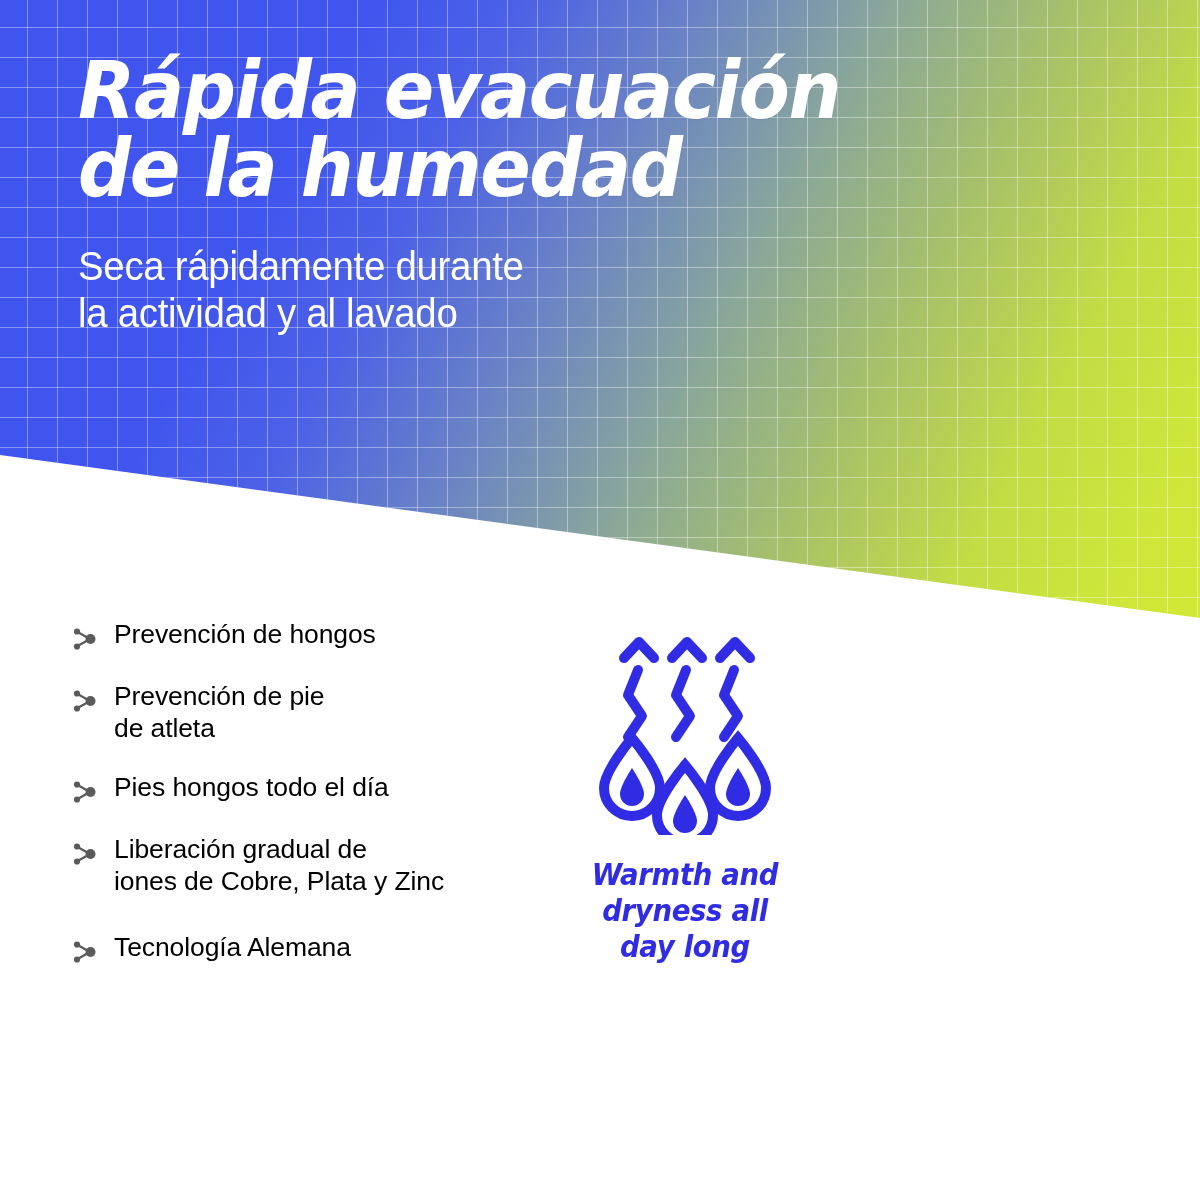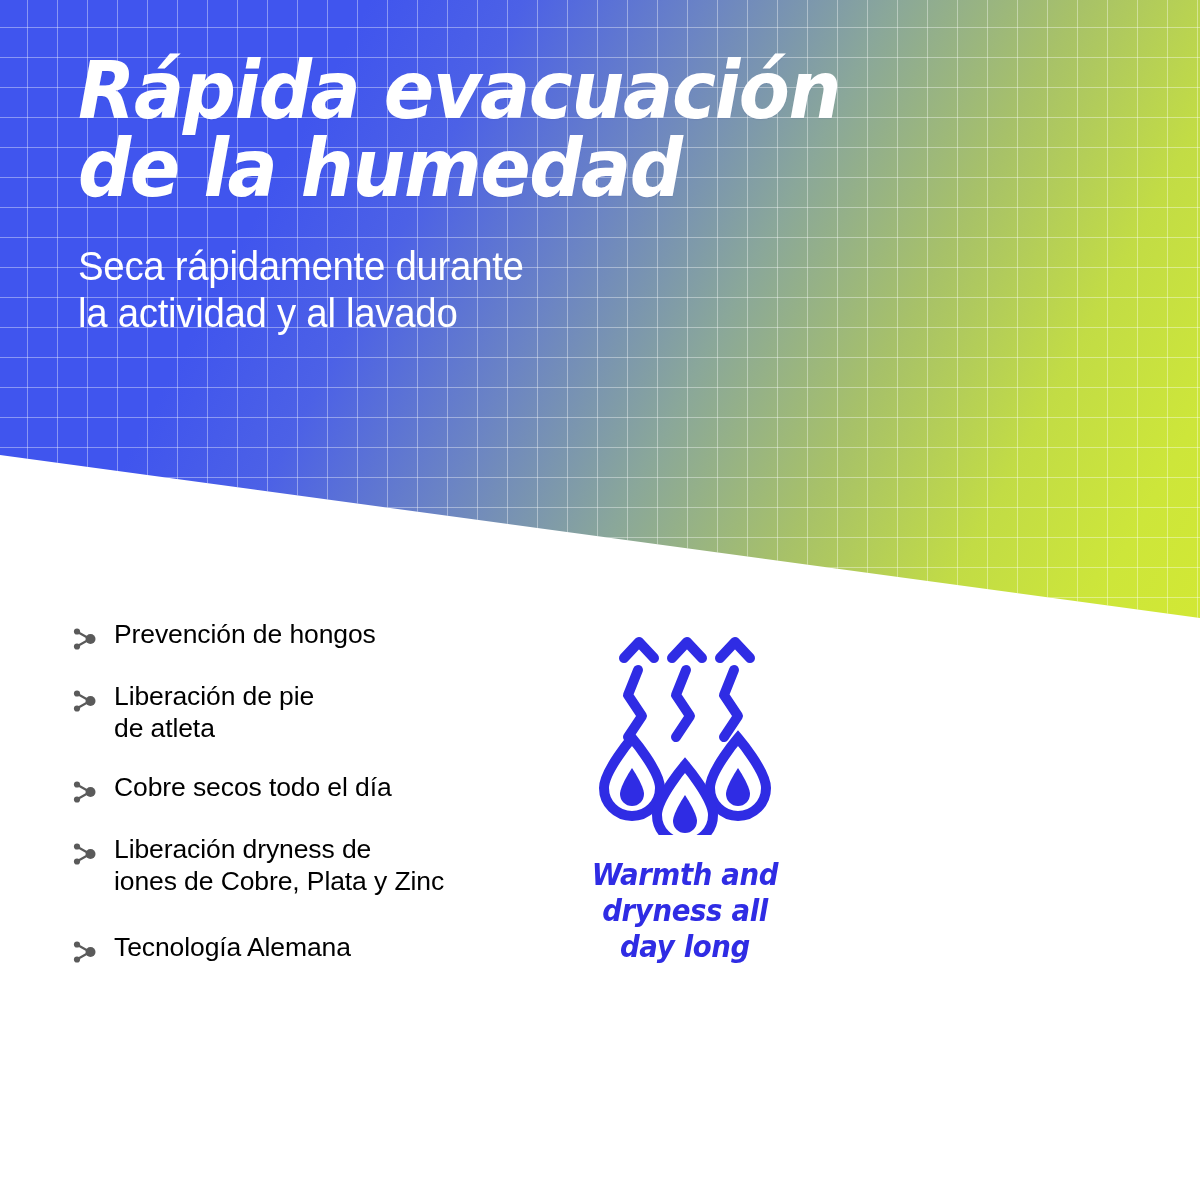--- a/index.html
+++ b/index.html
@@ -203,52 +203,52 @@
           <svg width="30" height="30" viewBox="0 0 30 30" aria-hidden="true">
             <g fill="none" stroke="#5a5a5a" stroke-width="2.2" stroke-linecap="round">
               <line x1="8.5" y1="8.5" x2="20" y2="15"></line>
               <line x1="8.5" y1="21.5" x2="20" y2="15"></line>
             </g>
             <circle cx="20.5" cy="15" r="5" fill="#5a5a5a"></circle>
             <circle cx="7" cy="7.5" r="3.1" fill="#5a5a5a"></circle>
             <circle cx="7" cy="22.5" r="3.1" fill="#5a5a5a"></circle>
           </svg>
         </span>
-        <span class="benefit-label">Liberación de pie
+        <span class="benefit-label">Prevención de pie
 de atleta</span>
       </div>
 
       <div class="benefit-row">
         <span class="bullet-icon">
           <svg width="30" height="30" viewBox="0 0 30 30" aria-hidden="true">
             <g fill="none" stroke="#5a5a5a" stroke-width="2.2" stroke-linecap="round">
               <line x1="8.5" y1="8.5" x2="20" y2="15"></line>
               <line x1="8.5" y1="21.5" x2="20" y2="15"></line>
             </g>
             <circle cx="20.5" cy="15" r="5" fill="#5a5a5a"></circle>
             <circle cx="7" cy="7.5" r="3.1" fill="#5a5a5a"></circle>
             <circle cx="7" cy="22.5" r="3.1" fill="#5a5a5a"></circle>
           </svg>
         </span>
-        <span class="benefit-label">Cobre secos todo el día</span>
+        <span class="benefit-label">Pies hongos todo el día</span>
       </div>
 
       <div class="benefit-row gap-extra">
         <span class="bullet-icon">
           <svg width="30" height="30" viewBox="0 0 30 30" aria-hidden="true">
             <g fill="none" stroke="#5a5a5a" stroke-width="2.2" stroke-linecap="round">
               <line x1="8.5" y1="8.5" x2="20" y2="15"></line>
               <line x1="8.5" y1="21.5" x2="20" y2="15"></line>
             </g>
             <circle cx="20.5" cy="15" r="5" fill="#5a5a5a"></circle>
             <circle cx="7" cy="7.5" r="3.1" fill="#5a5a5a"></circle>
             <circle cx="7" cy="22.5" r="3.1" fill="#5a5a5a"></circle>
           </svg>
         </span>
-        <span class="benefit-label">Liberación dryness de
+        <span class="benefit-label">Liberación gradual de
 iones de Cobre, Plata y Zinc</span>
       </div>
 
       <div class="benefit-row">
         <span class="bullet-icon">
           <svg width="30" height="30" viewBox="0 0 30 30" aria-hidden="true">
             <g fill="none" stroke="#5a5a5a" stroke-width="2.2" stroke-linecap="round">
               <line x1="8.5" y1="8.5" x2="20" y2="15"></line>
               <line x1="8.5" y1="21.5" x2="20" y2="15"></line>
             </g>

